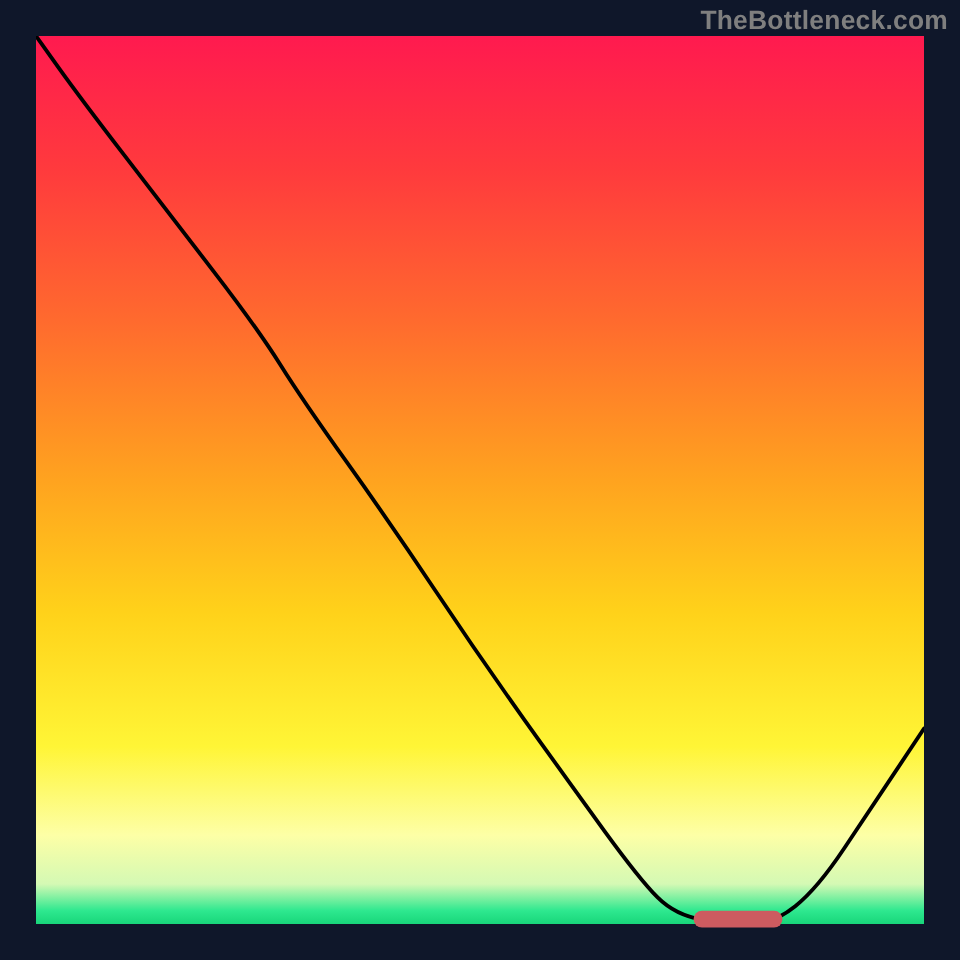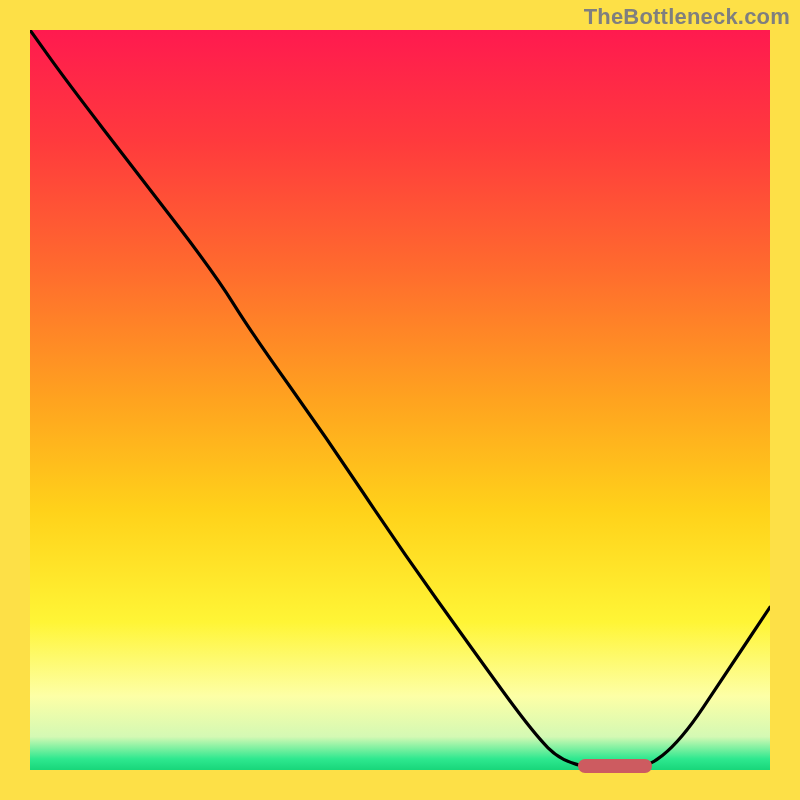--- a/index.html
+++ b/index.html
@@ -8,21 +8,21 @@
     width: 800px;
     height: 800px;
     background: #000;
     overflow: hidden;
     font-family: Arial, Helvetica, sans-serif;
   }
   .frame {
     position: relative;
     width: 800px;
     height: 800px;
-    background: #fde047;
+    background: #0f172a;
   }
   .attribution {
     position: absolute;
     top: 4px;
     right: 10px;
     color: #7f7f7f;
     font-size: 22px;
     font-weight: 600;
     letter-spacing: 0.2px;
   }

